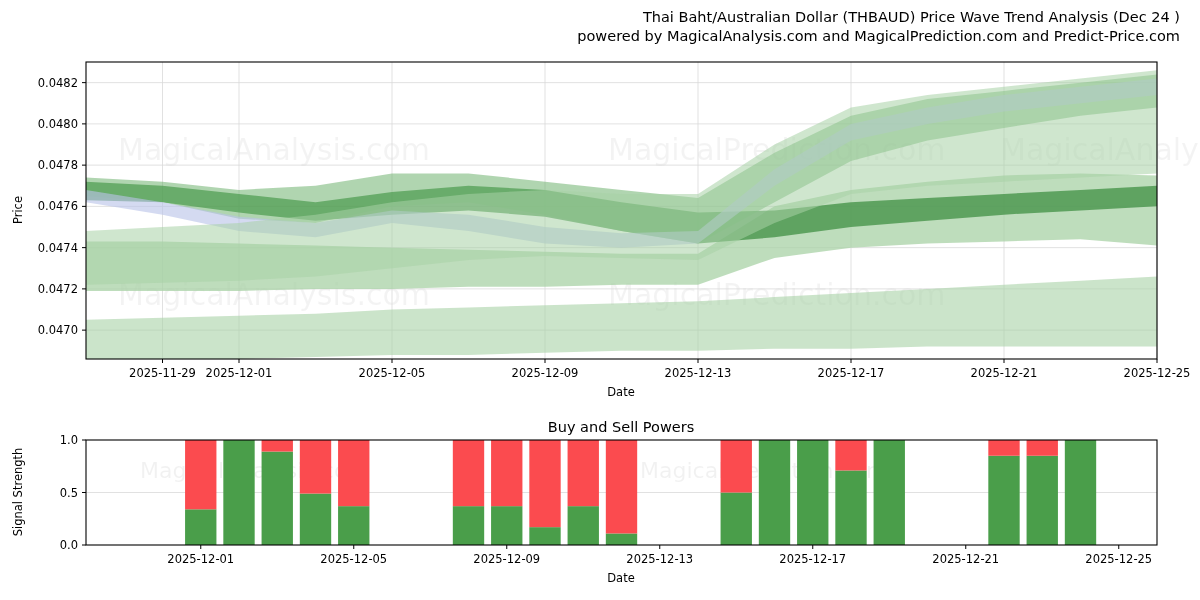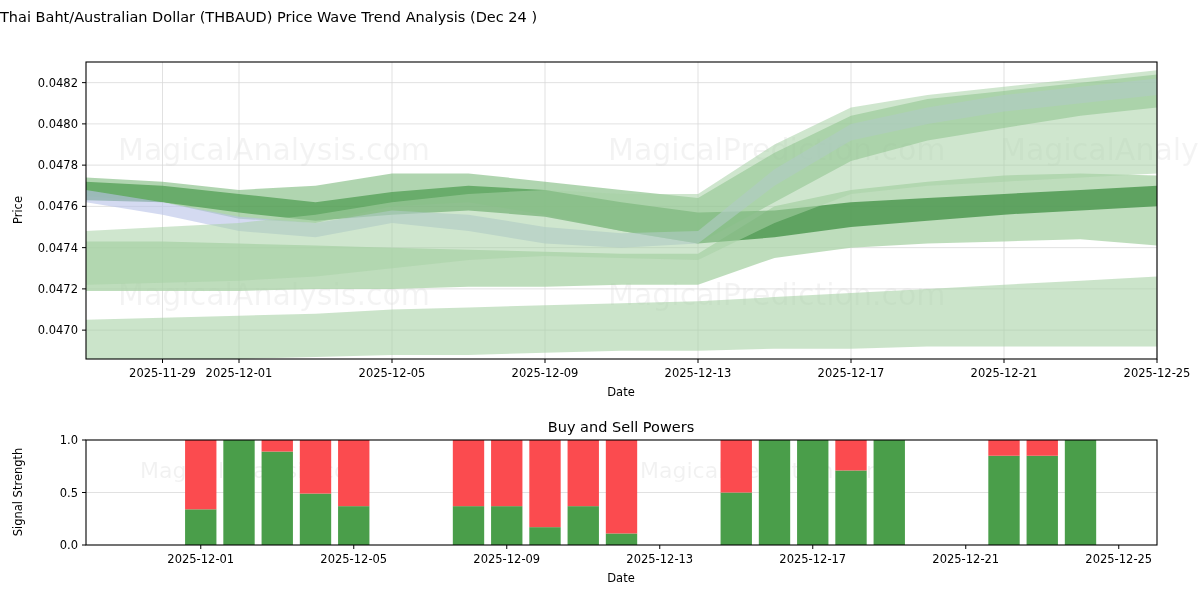--- a/index.html
+++ b/index.html
@@ -1,38 +1,39 @@
 <!DOCTYPE html>
 <html><head>
 <meta charset="utf-8">
 <style>
   html,body{margin:0;padding:0;background:#ffffff;}
   body{width:1200px;height:600px;font-family:"DejaVu Sans",sans-serif;color:#000;overflow:hidden;}
   #root{position:relative;width:1200px;height:600px;}
 
-  .title-block{position:absolute;left:0;top:8px;width:1180px;text-align:left;}
+  .title-block{position:absolute;left:0;top:8px;width:1180px;text-align:right;}
   .title-line{font-size:14.5px;line-height:19px;color:#000;}
 
   .axis-label{font-size:11.5px;fill:#000;}
   .tick-text{font-size:11.5px;fill:#000;}
 
   svg{display:block;}
   .wm{font-size:30px;fill:#000;opacity:0.045;font-family:"DejaVu Sans",sans-serif;}
   .wm2{font-size:22px;fill:#000;opacity:0.05;font-family:"DejaVu Sans",sans-serif;}
   .grid{stroke:#d9d9d9;stroke-width:0.8;}
   .frame{stroke:#000;stroke-width:1.1;fill:none;}
   .tickmark{stroke:#000;stroke-width:1;}
 </style>
 </head>
 <body>
 
 <div id="root">
 
   <div class="title-block">
     <div class="title-line">Thai Baht/Australian Dollar (THBAUD) Price Wave Trend Analysis (Dec 24 )</div>
+    <div class="title-line">powered by MagicalAnalysis.com and MagicalPrediction.com and Predict-Price.com</div>
   </div>
 
   <svg id="fig" width="1200" height="600">
 
     <g id="ax1">
       <clipPath id="clip1">
           <rect x="86" y="62" width="1071" height="297"></rect>
         </clipPath>
       <rect x="86" y="62" width="1071" height="297" fill="#ffffff"></rect>
 

